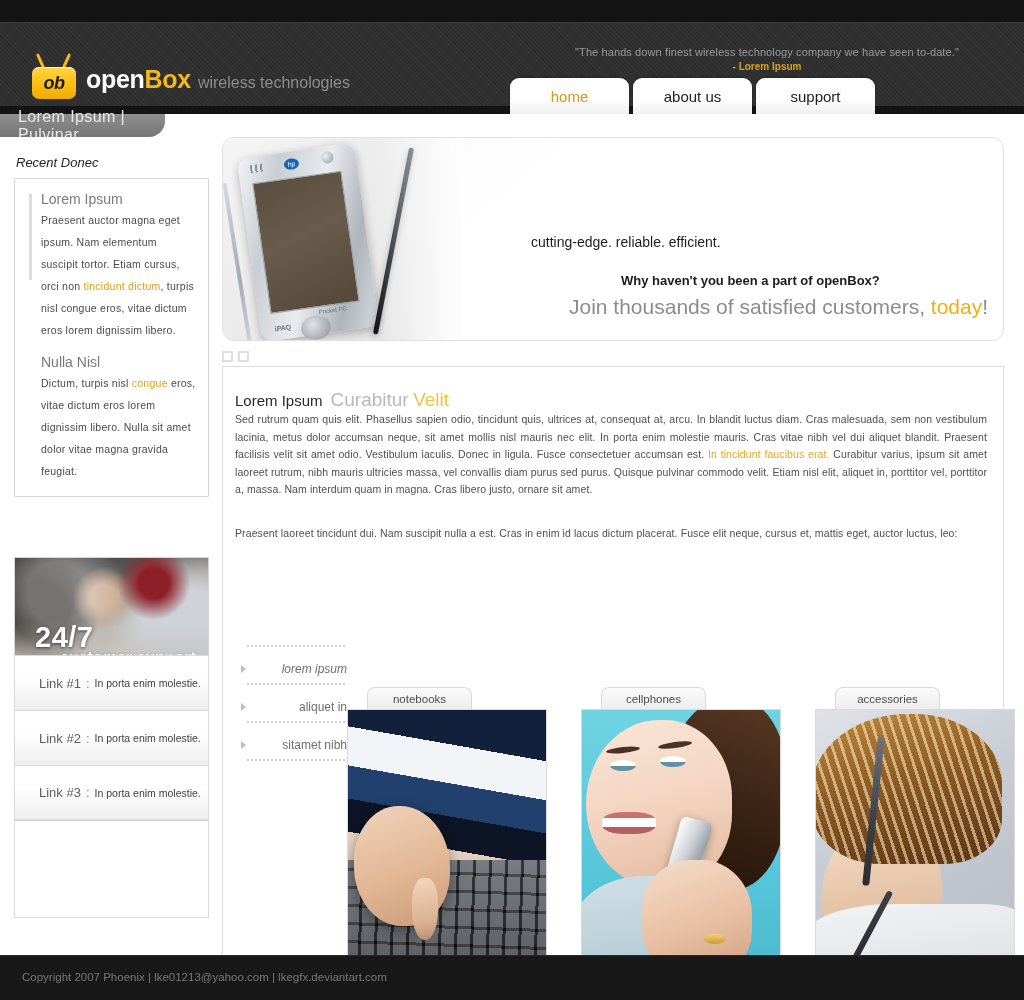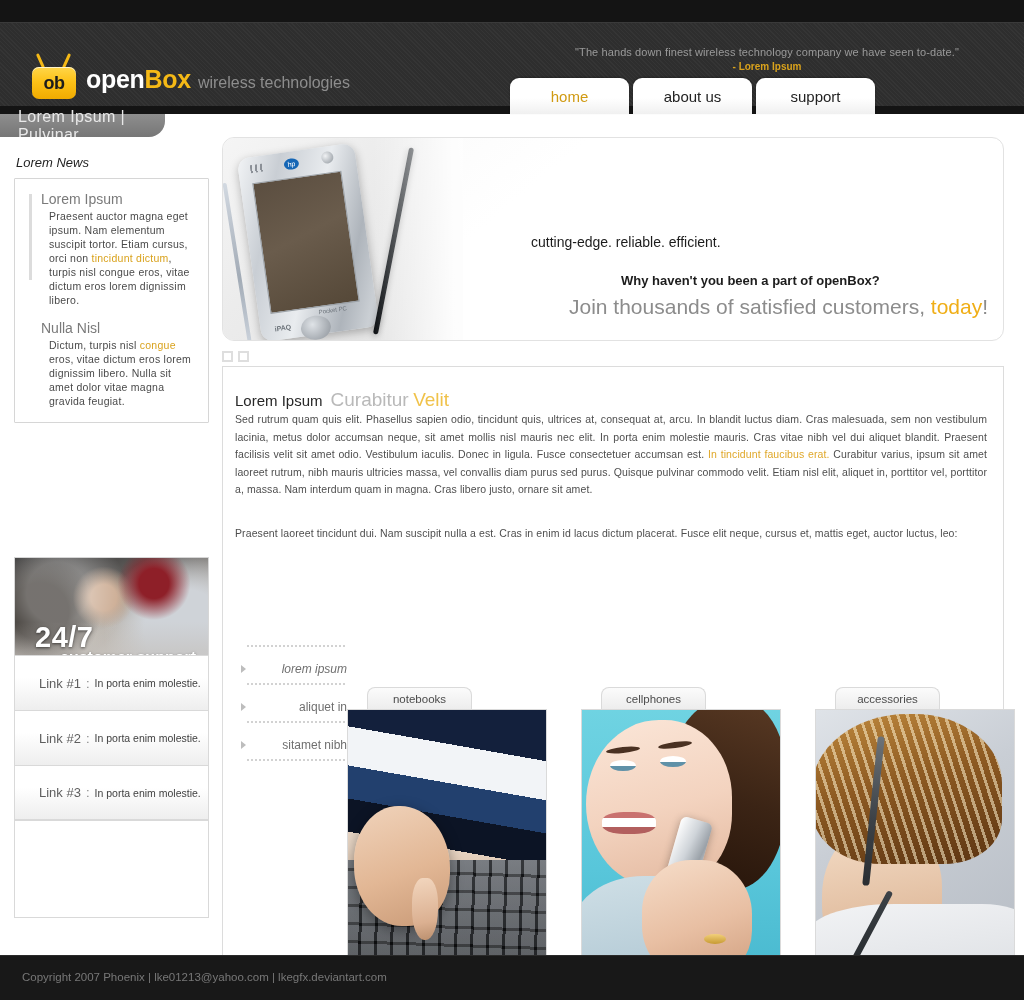--- a/index.html
+++ b/index.html
@@ -26,21 +26,21 @@
     border-top:1px solid #3a3a3a;
   }
   .header::after{
     content:""; position:absolute; left:0; right:0; bottom:0; height:8px;
     background:#141414;
   }
   .hdr-inner { position:absolute; left:20px; top:0; right:0; height:92px; }
 
   
   .logo-wrap { position:absolute; left:12px; top:18px; width:300px; height:60px; }
-  .logo-mark { position:absolute; left:0; top:18px; width:44px; height:40px; }
+  .logo-mark { position:absolute; left:0; top:18px; width:44px; height:40px;font-style:italic; }
   .logo-box {
     position:absolute; left:0; top:8px; width:44px; height:32px; border-radius:7px;
     background:linear-gradient(180deg,#ffd64a 0%, #fdc218 45%, #f0ab00 100%);
     box-shadow:inset 0 1px 0 rgba(255,255,255,.7);
   }
   .logo-ob {
     position:absolute; left:0; top:8px; width:44px; height:32px;
     color:#1c1c1c; font-weight:bold; font-size:18px; line-height:32px;
     text-align:center; letter-spacing:-0.5px;
   }
@@ -97,21 +97,21 @@
   .news-box {
     border:1px solid #d6d6d6; background:#ffffff; padding:12px 12px 14px 14px;
     border-radius:1px;
   }
   .news-item { position:relative; padding-left:12px; }
   .news-item + .news-item { margin-top:13px; }
   .news-item.first::before{
     content:""; position:absolute; left:0; top:3px; width:3px; height:86px; background:#dcdcdc;
   }
   .news-h { font-size:14px; color:#7a7a7a; margin-bottom:2px; }
-  .news-p { font-size:10.5px; color:#4a4a4a; line-height:14px; letter-spacing:.25px;margin-left:8px; }
+  .news-p { font-size:10.5px; color:#4a4a4a; line-height:22px; letter-spacing:.25px; }
   .news-p .lnk { color:#d9a21c; }
 
   
   .support {
     position:absolute; left:14px; top:420px; width:195px; height:118px;
     border:1px solid #d6d6d6; overflow:hidden;
   }
   .support-photo{
     position:absolute; inset:0;
     background:
@@ -397,21 +397,21 @@
     <div class="tab">about us</div>
     <div class="tab">support</div>
   </div>
 
   <div class="crumb-fade"></div>
   <div class="crumb">Lorem Ipsum | Pulvinar</div>
 
   <div class="canvas">
 
     <div class="sidebar">
-      <div class="side-title">Lorem News</div>
+      <div class="side-title">Recent Donec</div>
       <div class="news-box">
 
         <div class="news-item first">
           <div class="news-h">Lorem Ipsum</div>
           <div class="news-p"><span>Praesent auctor magna eget ipsum. Nam elementum suscipit tortor. Etiam cursus, orci non </span><span class="lnk">tincidunt dictum</span><span>, turpis nisl congue eros, vitae dictum eros lorem dignissim libero.</span></div>
         </div>
 
         <div class="news-item">
           <div class="news-h">Nulla Nisl</div>
           <div class="news-p"><span>Dictum, turpis nisl </span><span class="lnk">congue</span><span> eros, vitae dictum eros lorem dignissim libero. Nulla sit amet dolor vitae magna gravida feugiat.</span></div>

